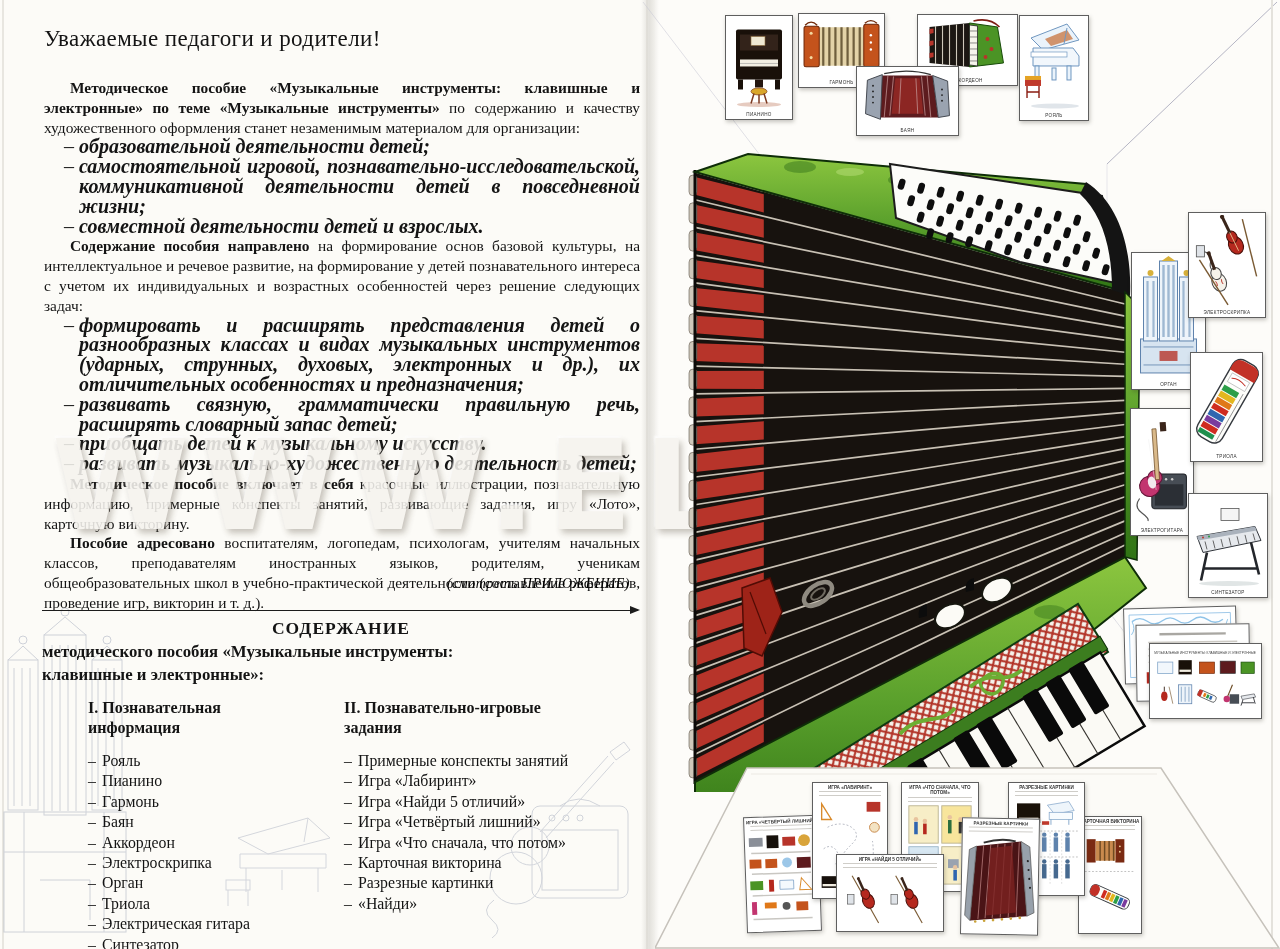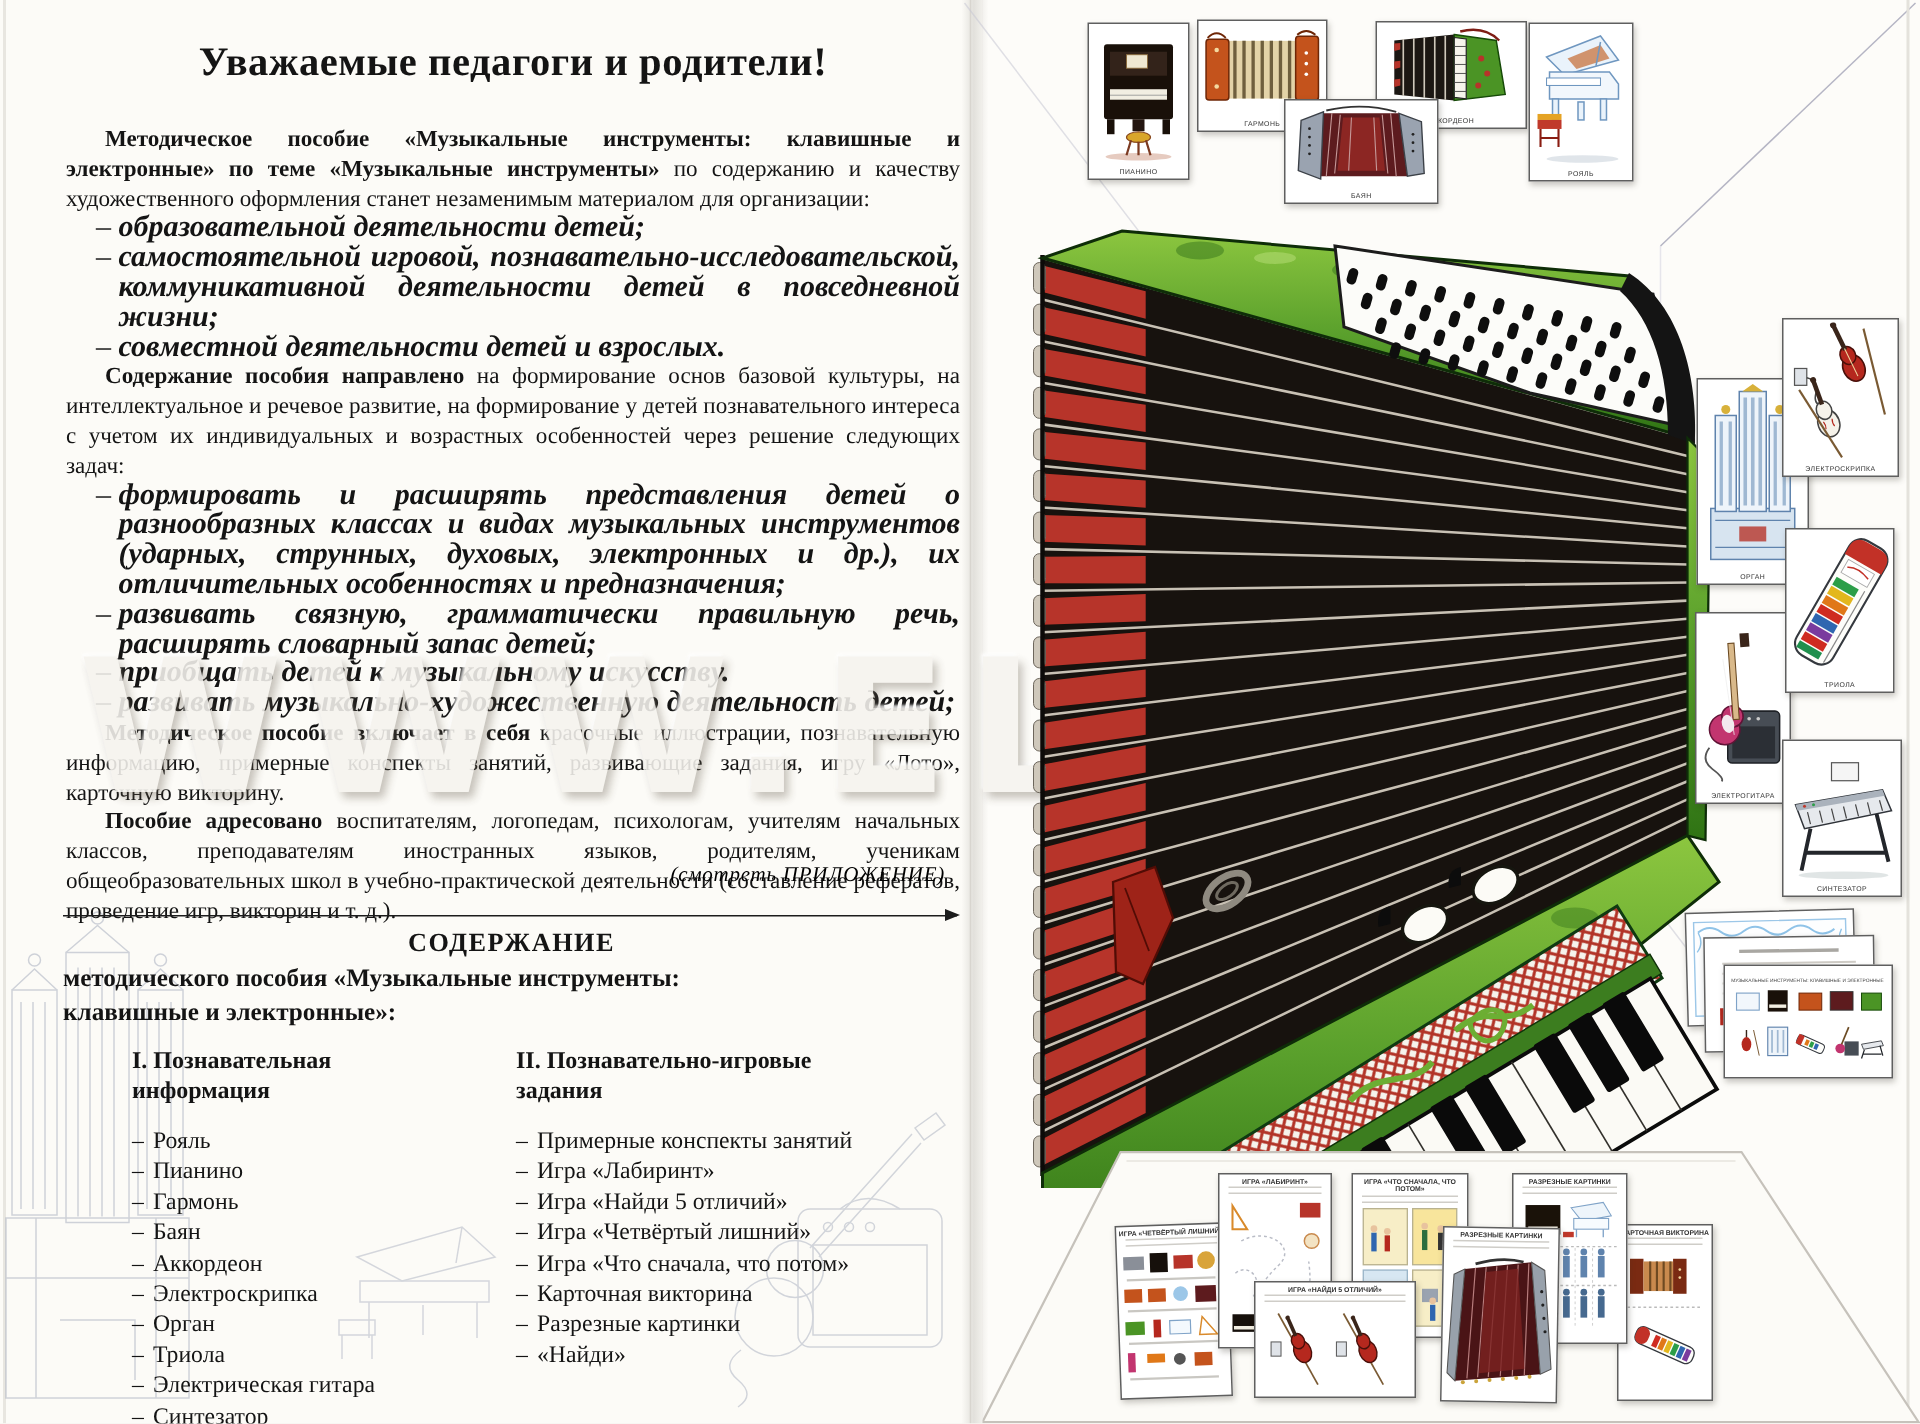--- a/index.html
+++ b/index.html
@@ -5,21 +5,21 @@
   html,body{margin:0;padding:0;}
   body{width:1280px;height:949px;position:relative;overflow:hidden;
        background:#f1efe9;font-family:"Liberation Serif",serif;}
   .page{position:absolute;top:0;height:949px;}
   #page-left{left:0;width:655px;background:#fcfbf7;}
   #page-right{left:655px;width:625px;background:#fdfcf9;}
   #spine{position:absolute;left:641px;top:0;width:18px;height:949px;z-index:1;
          background:linear-gradient(to right,rgba(0,0,0,0) 0%,rgba(90,85,75,.16) 45%,rgba(255,255,255,0) 100%);}
   
   #lp-text{position:absolute;left:44px;top:26px;width:596px;z-index:2;color:#141414;}
-  .title{font-size:27px;font-weight:bold;text-align:center;letter-spacing:.4px;margin:0 0 26px 0;}
+  .title{font-size:23px;font-weight:normal;letter-spacing:.4px;margin:0 0 26px 0;}
   p.body{font-size:15.4px;line-height:19.8px;text-align:justify;text-indent:26px;margin:0;}
   ul.ital{list-style:none;margin:0 0 0 20px;padding:0;}
   ul.ital li{position:relative;padding-left:15px;font-size:20px;line-height:19.8px;
              font-style:italic;font-weight:600;text-align:justify;}
   ul.ital li::before{content:"–";position:absolute;left:0;font-style:normal;font-weight:normal;}
   #appendix-note{position:absolute;left:44px;top:576px;width:586px;text-align:right;z-index:2;
                  font-style:italic;font-size:14px;letter-spacing:.5px;color:#000000;}
   #appendix-rule{position:absolute;left:42px;top:610px;width:596px;border-top:1.4px solid #1c1c1c;z-index:2;}
   #appendix-rule::after{content:"";position:absolute;right:-2px;top:-5px;
       border-left:10px solid #1c1c1c;border-top:4px solid transparent;border-bottom:4px solid transparent;}

